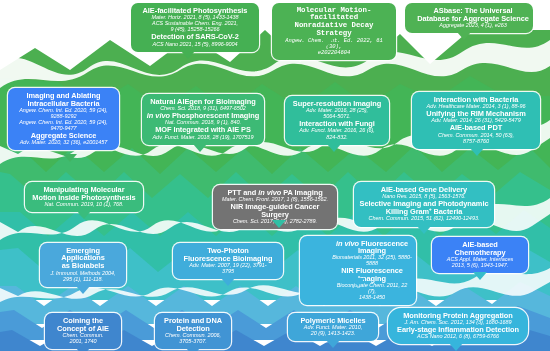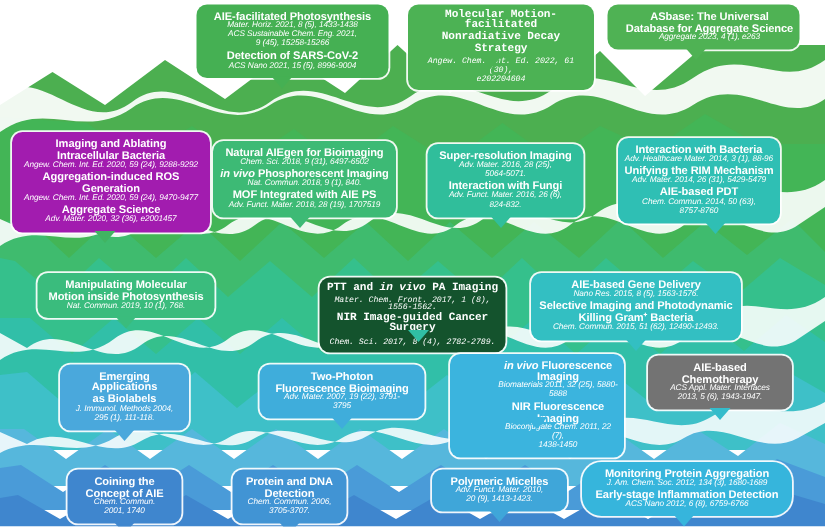--- a/index.html
+++ b/index.html
@@ -149,25 +149,24 @@
         <span class="r">Angew. Chem. Int. Ed. 2022, 61 (30),</span>
         <span class="r">e202204604</span>
       </div>
       <div class="notch" style="left: 320px; top: 38px; border-top: 8px solid rgb(76, 178, 84);"></div>
       <div class="card" style="left: 405px; top: 3px; width: 128px; background: rgb(79, 178, 84); padding-left: 12px;">
         <span class="t">ASbase: The Universal</span>
         <span class="t">Database for Aggregate Science</span>
         <span class="r">Aggregate 2023, 4 (1), e263</span>
       </div>
       <div class="notch" style="left: 457px; top: 32px; border-top: 8px solid rgb(79, 178, 84);"></div>
-      <div class="card" style="left: 8px; top: 88px; width: 132px; background: #a21caf;">
+      <div class="card" style="left: 8px; top: 88px; width: 111px; background: #3b82f6;">
         <span class="t">Imaging and Ablating</span>
         <span class="t">Intracellular Bacteria</span>
         <span class="r">Angew. Chem. Int. Ed. 2020, 59 (24), 9288-9292</span>
-        <span class="t">Aggregation-induced ROS Generation</span>
         <span class="r">Angew. Chem. Int. Ed. 2020, 59 (24), 9470-9477</span>
         <span class="t">Aggregate Science</span>
         <span class="r">Adv. Mater. 2020, 32 (36), e2001457</span>
       </div>
       <div class="notch" style="left: 63px; top: 154px; border-top: 8px solid rgb(65, 180, 98);"></div>
       <div class="card" style="left: 142px; top: 94px; width: 122px; background: rgb(61, 186, 117);">
         <span class="t">Natural AIEgen for Bioimaging</span>
         <span class="r">Chem. Sci. 2018, 9 (31), 6497-6502</span>
         <span class="t"><i>in vivo</i> Phosphorescent Imaging</span>
         <span class="r">Nat. Commun. 2018, 9 (1), 840.</span>
@@ -177,37 +176,37 @@
       <div class="notch" style="left: 193px; top: 144px; border-top: 8px solid rgb(61, 186, 117);"></div>
       <div class="card" style="left: 285px; top: 96px; width: 104px; background: rgb(48, 190, 155);">
         <span class="t">Super-resolution Imaging</span>
         <span class="r">Adv. Mater. 2016, 28 (25),</span>
         <span class="r">5064-5071.</span>
         <span class="t">Interaction with Fungi</span>
         <span class="r">Adv. Funct. Mater. 2016, 26 (6),</span>
         <span class="r">824-832.</span>
       </div>
       <div class="notch" style="left: 327px; top: 144px; border-top: 8px solid rgb(48, 190, 155);"></div>
-      <div class="card" style="left: 412px; top: 92px; width: 108px; background: rgb(47, 191, 180);">
+      <div class="card" style="left: 412px; top: 92px; width: 128px; background: rgb(47, 191, 180);">
         <span class="t">Interaction with Bacteria</span>
         <span class="r">Adv. Healthcare Mater. 2014, 3 (1), 88-96</span>
         <span class="t">Unifying the RIM Mechanism</span>
         <span class="r">Adv. Mater. 2014, 26 (31), 5429-5479</span>
         <span class="t">AIE-based PDT</span>
         <span class="r">Chem. Commun. 2014, 50 (63),</span>
         <span class="r">8757-8760</span>
       </div>
       <div class="notch" style="left: 470px; top: 148px; border-top: 8px solid rgb(47, 191, 180);"></div>
       <div class="card" style="left: 25px; top: 182px; width: 118px; background: rgb(58, 188, 125);">
         <span class="t">Manipulating Molecular</span>
         <span class="t">Motion inside Photosynthesis</span>
         <span class="r">Nat. Commun. 2019, 10 (1), 768.</span>
       </div>
       <div class="notch" style="left: 77px; top: 211px; border-top: 8px solid rgb(58, 188, 125);"></div>
-      <div class="card" style="left: 213px; top: 185px; width: 124px; background: #14532d; font-family: Liberation Mono, monospace;">
+      <div class="card" style="left: 213px; top: 185px; width: 124px; background: #737373;">
         <span class="t">PTT and <i>in vivo</i> PA Imaging</span>
         <span class="r">Mater. Chem. Front. 2017, 1 (8), 1556-1562.</span>
         <span class="t">NIR Image-guided Cancer Surgery</span>
         <span class="r">Chem. Sci. 2017, 8 (4), 2782-2789.</span>
       </div>
       <div class="notch" style="left: 272px; top: 220px; border-top: 8px solid rgb(48, 191, 164);"></div>
       <div class="card" style="left: 354px; top: 182px; width: 140px; background: rgb(51, 191, 194);">
         <span class="t">AIE-based Gene Delivery</span>
         <span class="r">Nano Res. 2015, 8 (5), 1563-1576.</span>
         <span class="t">Selective Imaging and Photodynamic</span>
@@ -230,21 +229,21 @@
       </div>
       <div class="notch" style="left: 221px; top: 278px; border-top: 8px solid rgb(63, 173, 219);"></div>
       <div class="card" style="left: 300px; top: 236px; width: 116px; background: rgb(59, 180, 222); padding-left: 32px;">
         <span class="t"><i>in vivo</i> Fluorescence Imaging</span>
         <span class="r">Biomaterials 2011, 32 (25), 5880-5888</span>
         <span class="t">NIR Fluorescence Imaging</span>
         <span class="r">Bioconjugate Chem. 2011, 22 (7),</span>
         <span class="r">1438-1450</span>
       </div>
       <div class="notch" style="left: 351px; top: 278px; border-top: 8px solid rgb(59, 180, 222);"></div>
-      <div class="card" style="left: 432px; top: 237px; width: 96px; background: #737373;">
+      <div class="card" style="left: 432px; top: 237px; width: 96px; background: #3b82f6;">
         <span class="t">AIE-based</span>
         <span class="t">Chemotherapy</span>
         <span class="r">ACS Appl. Mater. Interfaces</span>
         <span class="r">2013, 5 (6), 1943-1947.</span>
       </div>
       <div class="notch" style="left: 473px; top: 272px; border-top: 8px solid rgb(52, 188, 203);"></div>
       <div class="card" style="left: 45px; top: 313px; width: 76px; background: rgb(63, 134, 206);">
         <span class="t">Coining the</span>
         <span class="t">Concept of AIE</span>
         <span class="r">Chem. Commun.</span>

